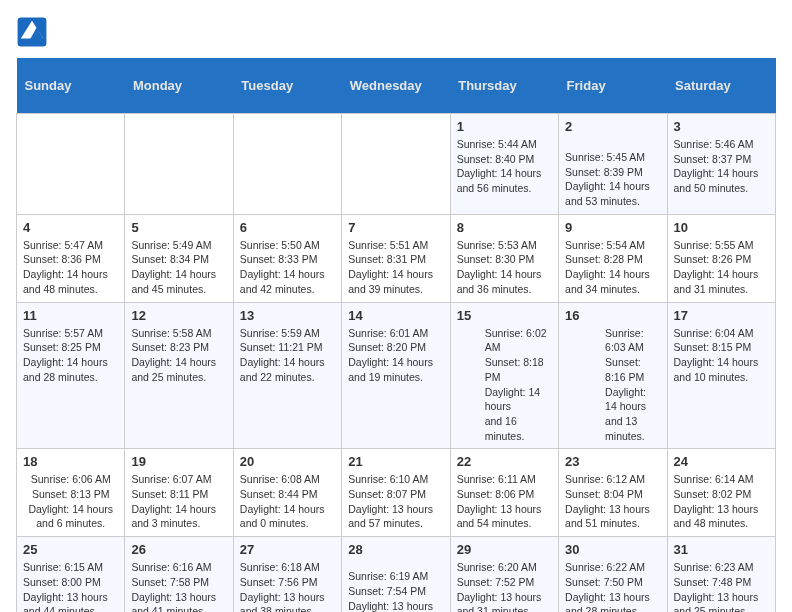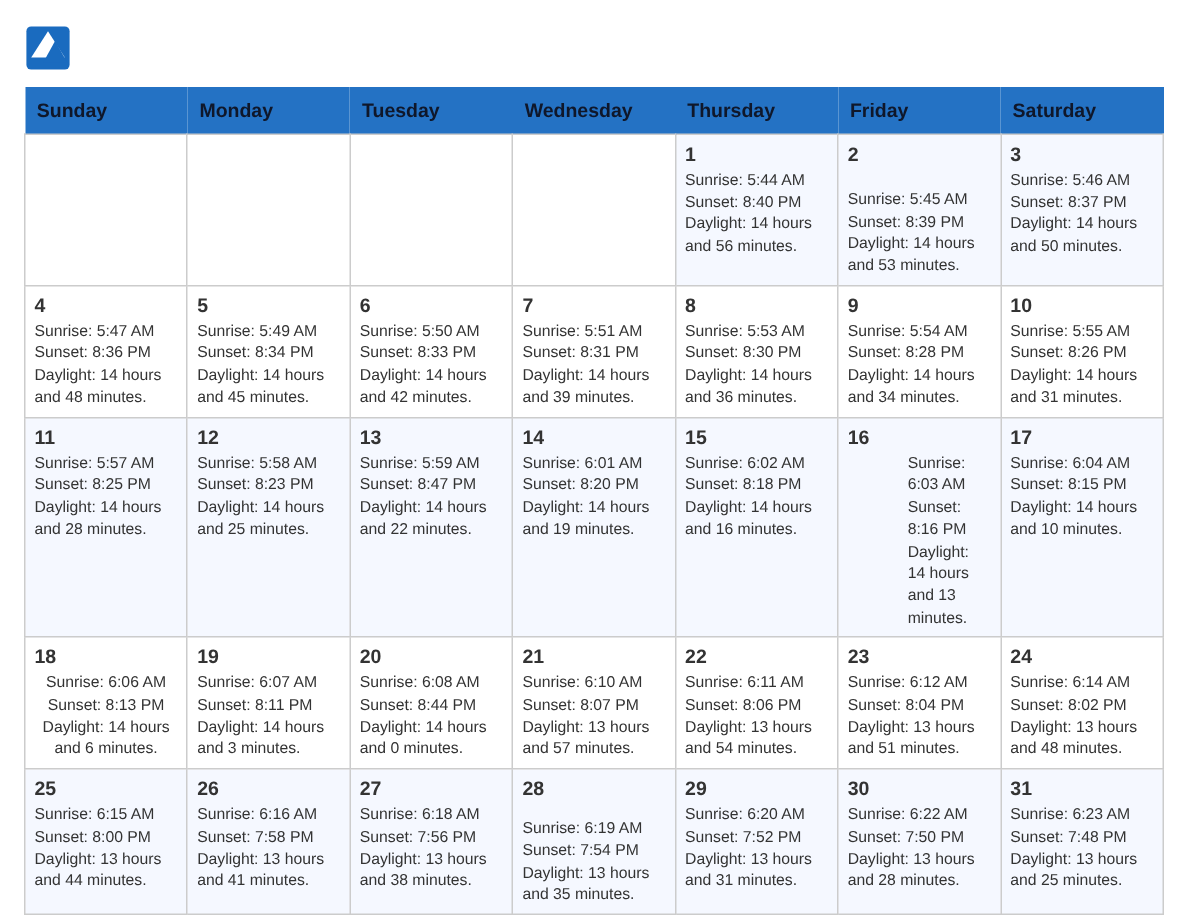--- a/index.html
+++ b/index.html
@@ -44,23 +44,23 @@
       font-size: 16px;
       color: #555;
     }
     table {
       width: 100%;
       border-collapse: collapse;
       table-layout: fixed;
     }
     thead th {
       background-color: #2472c4;
-      color: #0f172a;
+      color: #e5e5e5;
       text-align: left;
-      padding: 8px 8px;
+      padding: 20px 8px;
       font-size: 13px;
       font-weight: bold;
     }
     tbody td {
       border: 1px solid #ccc;
       vertical-align: top;
       padding: 5px 6px;
       font-size: 10.5px;
       color: #333;
       height: 88px;
@@ -209,34 +209,34 @@
         <td>
           <span class="day-num">12</span>
           <div class="day-info" style="white-space: pre-line;">Sunrise: 5:58 AM
 Sunset: 8:23 PM
 Daylight: 14 hours
 and 25 minutes.</div>
         </td>
         <td>
           <span class="day-num">13</span>
           <div class="day-info" style="white-space: pre-line;">Sunrise: 5:59 AM
-Sunset: 8:47 PM
+Sunset: 11:21 PM
 Daylight: 14 hours
 and 22 minutes.</div>
         </td>
         <td>
           <span class="day-num">14</span>
           <div class="day-info" style="white-space: pre-line;">Sunrise: 6:01 AM
 Sunset: 8:20 PM
 Daylight: 14 hours
 and 19 minutes.</div>
         </td>
         <td>
           <span class="day-num">15</span>
-          <div class="day-info" style="white-space: pre-line;">Sunrise: 6:02 AM
+          <div class="day-info" style="white-space: pre-line; margin-left: 28px;">Sunrise: 6:02 AM
 Sunset: 8:18 PM
 Daylight: 14 hours
 and 16 minutes.</div>
         </td>
         <td>
           <span class="day-num">16</span>
           <div class="day-info" style="white-space: pre-line; margin-left: 40px;">Sunrise: 6:03 AM
 Sunset: 8:16 PM
 Daylight: 14 hours
 and 13 minutes.</div>

